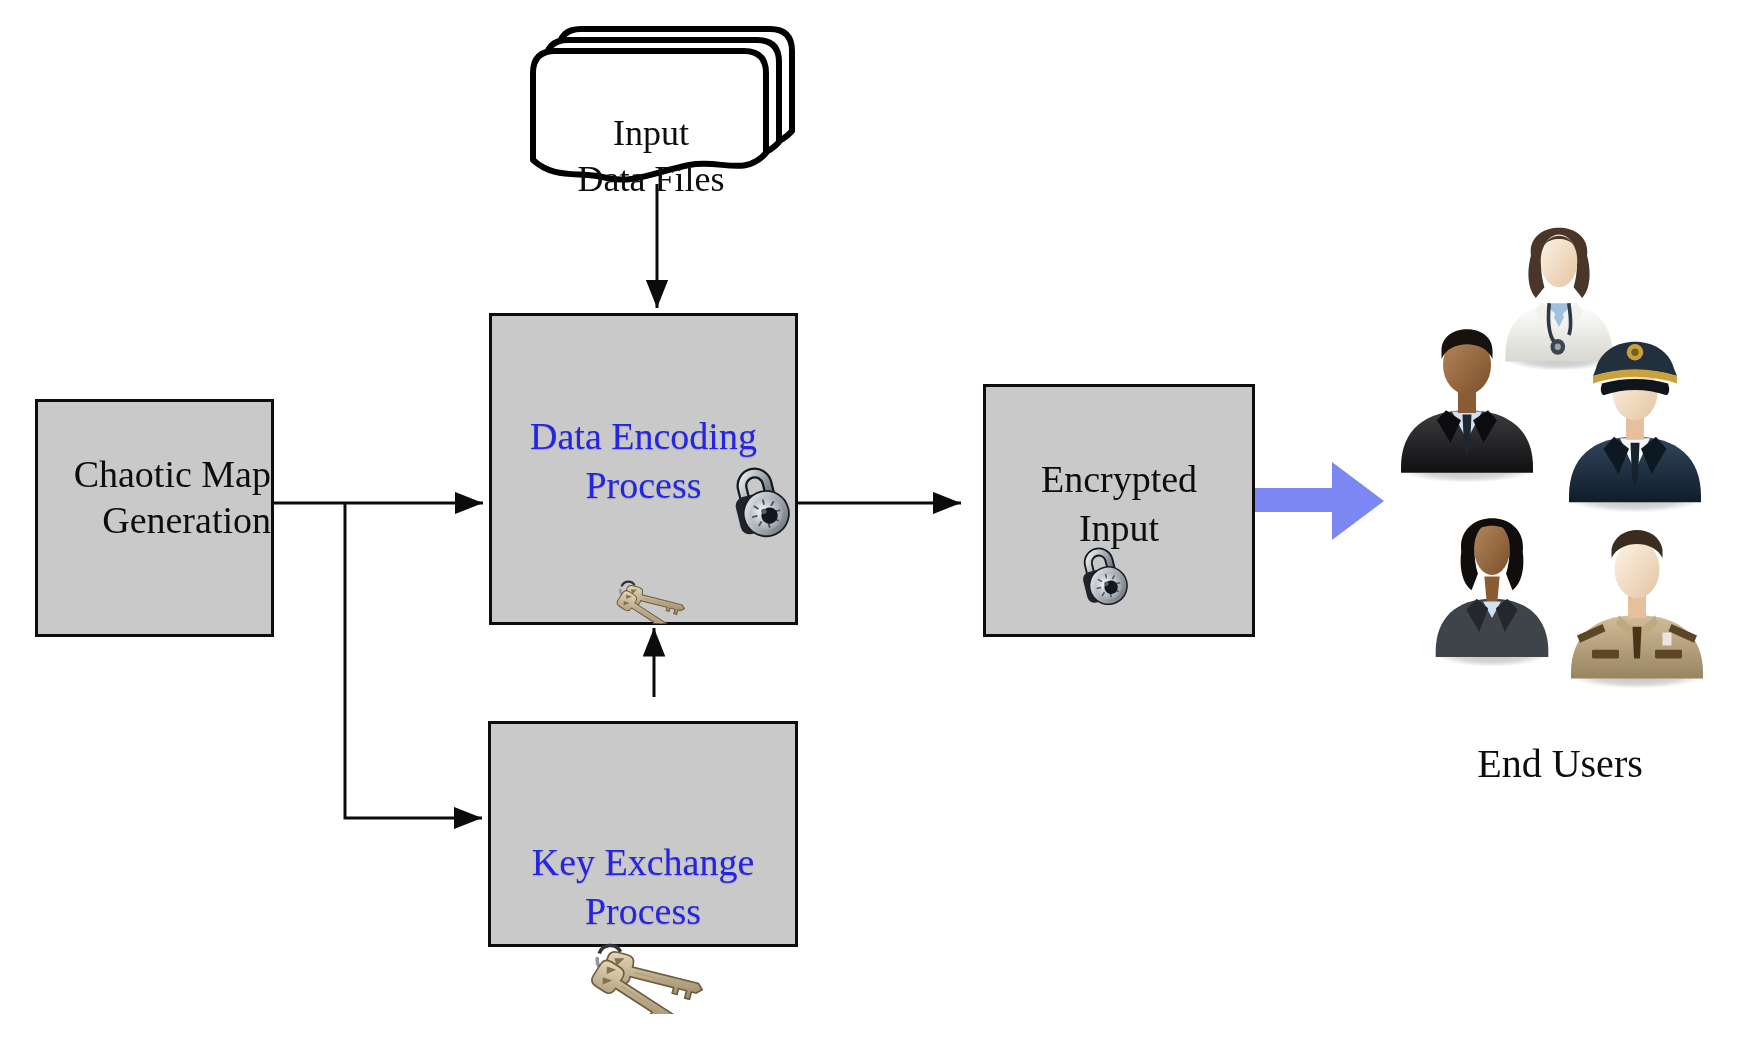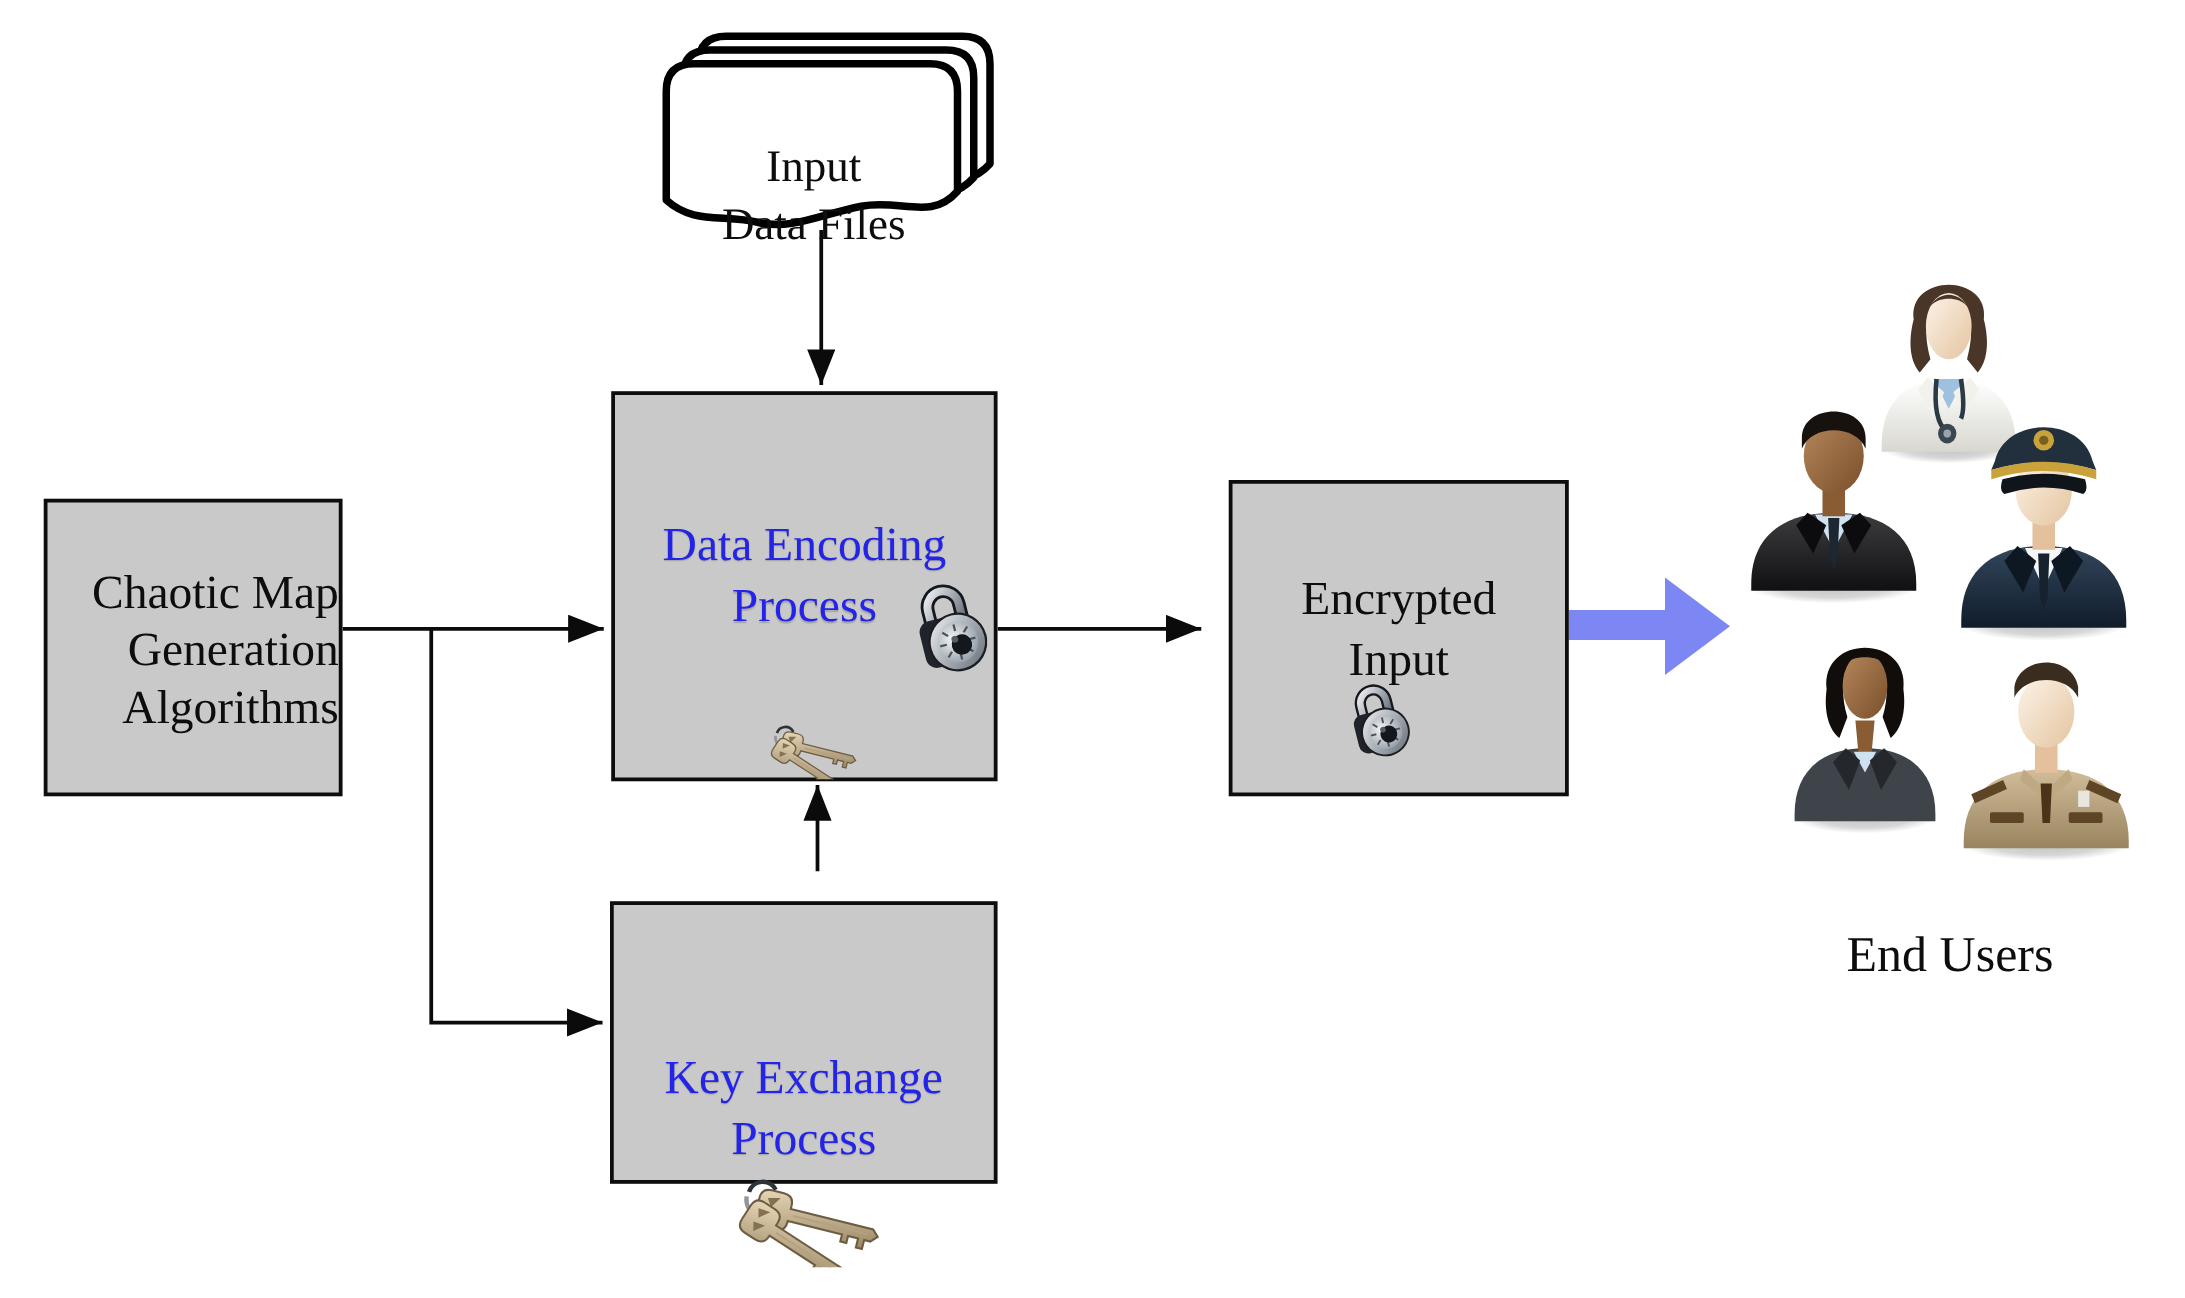--- a/index.html
+++ b/index.html
@@ -146,21 +146,20 @@
   </svg>
   <div class="doc-label">
     <span>Input</span>
     <span>Data Files</span>
   </div>
 
   <div class="node chaotic" style="left:35px;top:399px;width:239px;height:238px">
     <div class="txt" style="top:49px">
       <span>Chaotic Map</span>
       <span>Generation</span>
-      <span>Algorithms</span>
     </div>
   </div>
 
   <div class="node blue" style="left:489px;top:313px;width:309px;height:312px">
     <div class="txt" style="top:96px">
       <span>Data Encoding</span>
       <span>Process</span>
     </div>
     <svg class="icon" style="left:240px;top:146px" width="58" height="80" viewBox="0 0 64 88">
         <use href="#icon-lock"></use>

